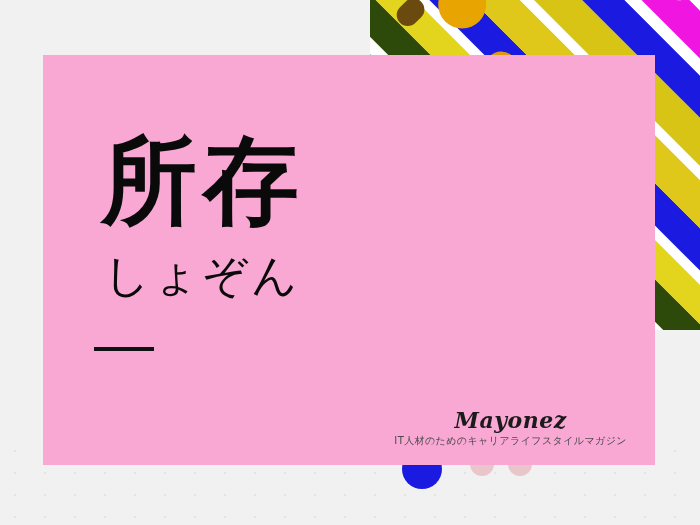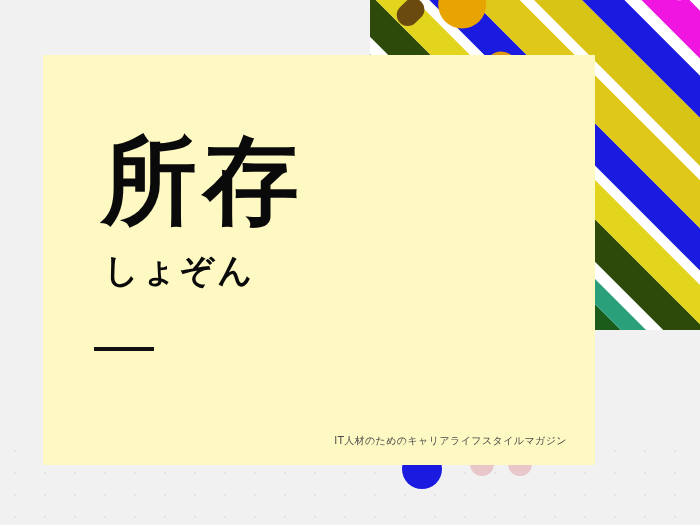--- a/index.html
+++ b/index.html
@@ -79,23 +79,23 @@
     background-image: radial-gradient(#e4e4e4 1.3px, transparent 1.4px);
     background-size: 30px 22px;
     pointer-events: none;
   }
 
   
   #card {
     position: absolute;
     left: 43px;
     top: 55px;
-    width: 552px;
+    width: 612px;
     height: 410px;
-    background: #fef9c3;
+    background: #f9a8d4;
     z-index: 5;
   }
 
   #card-inner {
     position: relative;
     width: 100%;
     height: 100%;
   }
 
   .headword {
@@ -109,22 +109,22 @@
     letter-spacing: 6px;
     color: #0a0a0a;
     white-space: nowrap;
   }
 
   .reading {
     position: absolute;
     left: 61px;
     top: 198px;
     font-family: "DejaVu Serif", "Liberation Serif", serif;
-    font-weight: 700;
-    font-size: 34px;
+    font-weight: 400;
+    font-size: 45px;
     line-height: 1;
     letter-spacing: 3px;
     color: #0a0a0a;
     white-space: nowrap;
   }
 
   .rule {
     position: absolute;
     left: 51px;
     top: 292px;
@@ -240,19 +240,20 @@
   <div id="card">
     <div id="card-inner">
 
       <div class="headword">所存</div>
 
       <div class="reading">しょぞん</div>
 
       <div class="rule"></div>
 
       <div id="brand">
+        <div class="brand-name">Mayonez</div>
         <div class="brand-tagline">IT人材のためのキャリアライフスタイルマガジン</div>
       </div>
 
     </div>
   </div>
 
 </div>
 
 </body></html>

